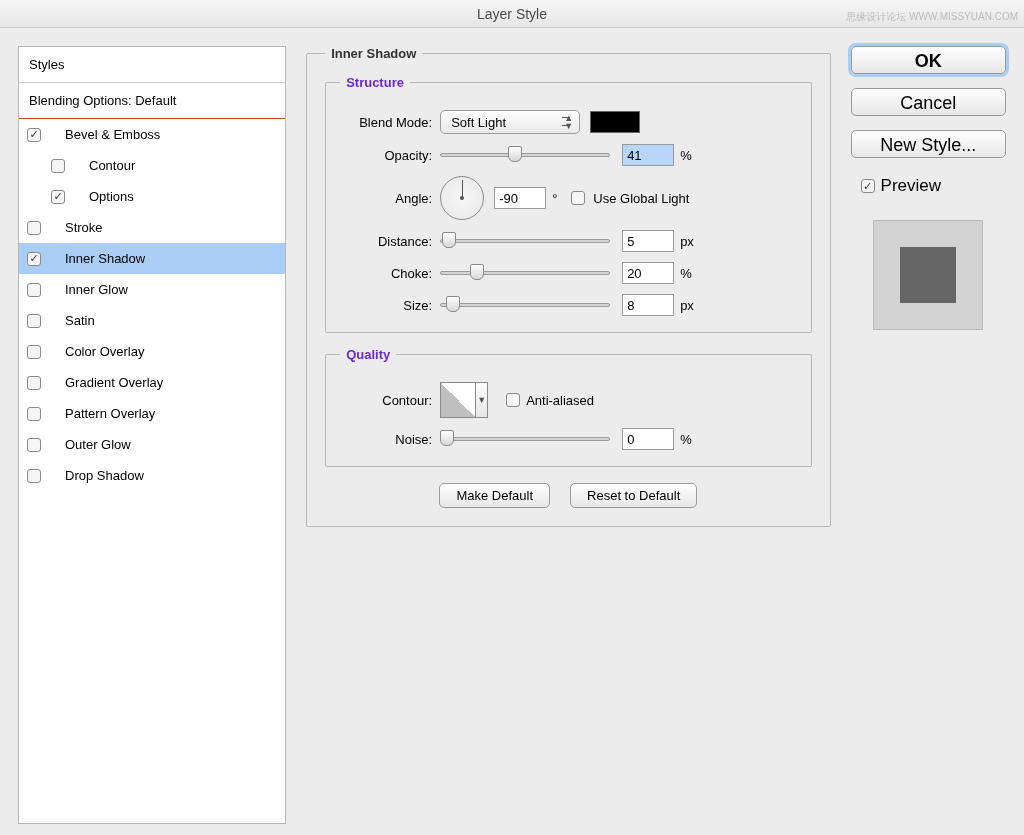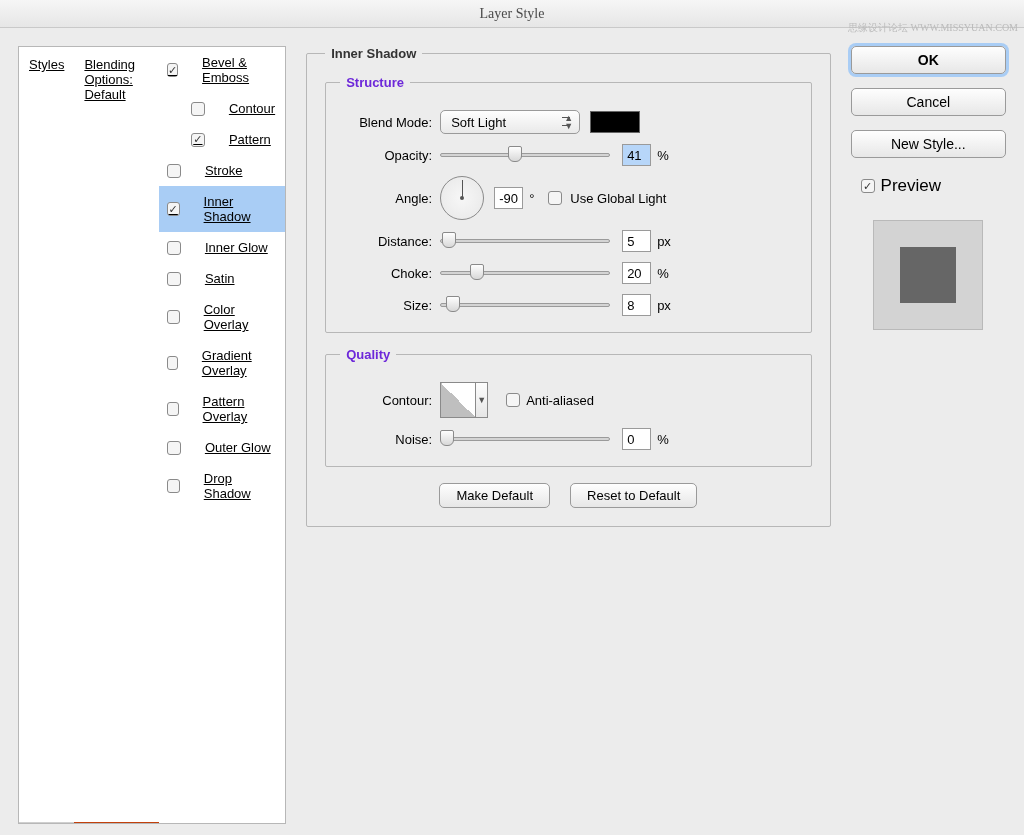--- a/index.html
+++ b/index.html
@@ -15,46 +15,44 @@
   }
   .titlebar {
     height: 28px;
     background: linear-gradient(#f6f6f6, #e6e6e6);
     border-bottom: 1px solid #c9c9c9;
     text-align: center;
     line-height: 28px;
     font-size: 14px;
     color: #4a4a4a;
     position: relative;
-    font-family: Liberation Serif, serif;
   }
   .watermark {
     position: absolute;
     right: 6px;
-    top: 14px;
+    top: 3px;
     font-size: 10px;
     color: #bbb;
   }
   .dialog-body {
     background: #ececec;
     padding: 18px;
     height: calc(835px - 28px);
     display: flex;
     gap: 20px;
     align-items: flex-start;
   }
   
   .styles-list {
     width: 276px;
     border: 1px solid #b7b7b7;
     background: #fff;
     display: flex;
-    flex-direction: row;
+    flex-direction: column;
     height: 778px;
-    text-decoration: underline;
   }
   .styles-header {
     padding: 10px 10px;
     border-bottom: 1px solid #cfcfcf;
   }
   .styles-blending {
     padding: 10px 10px;
     border-bottom: 1px solid #c2410c;
   }
   .styles-item {
@@ -146,21 +144,21 @@
       linear-gradient(#555,#555) no-repeat center 10px/8px 1px;
     -webkit-mask: none;
   }
   .select .caret {
     position: absolute; right: 6px; top: 3px; font-size: 9px; line-height: 8px; color:#555;
   }
   .text-input {
     border: 1px solid #9a9a9a;
     background: #fff;
     height: 22px;
-    width: 29px;
+    width: 52px;
     padding: 0 4px;
     font-family: inherit;
     font-size: 13px;
   }
   .text-input.selected { background: #b7d6f9; }
   .color-swatch {
     width: 50px; height: 22px;
     border: 1px solid #666;
     background: #000;
     display: inline-block;
@@ -235,21 +233,21 @@
   
   .right-col {
     width: 160px;
     display: flex;
     flex-direction: column;
     gap: 14px;
     align-items: stretch;
   }
   .right-col .btn {
     height: 28px;
-    font-size: 14px;
+    font-size: 18px;
   }
   .btn.primary {
     box-shadow: 0 0 0 3px #a9cdf5;
     font-weight: bold;
   }
   .preview-row {
     display: flex; align-items: center; gap: 6px;
     margin-top: 4px;
     padding-left: 10px;
   }
@@ -282,21 +280,21 @@
         <div class="styles-item">
           <span class="chk checked"></span>
           <span>Bevel &amp; Emboss</span>
         </div>
         <div class="styles-item indent">
           <span class="chk"></span>
           <span>Contour</span>
         </div>
         <div class="styles-item indent">
           <span class="chk checked"></span>
-          <span>Pattern</span>
+          <span>Options</span>
         </div>
         <div class="styles-item">
           <span class="chk"></span>
           <span>Stroke</span>
         </div>
         <div class="styles-item selected">
           <span class="chk checked"></span>
           <span>Inner Shadow</span>
         </div>
         <div class="styles-item">

